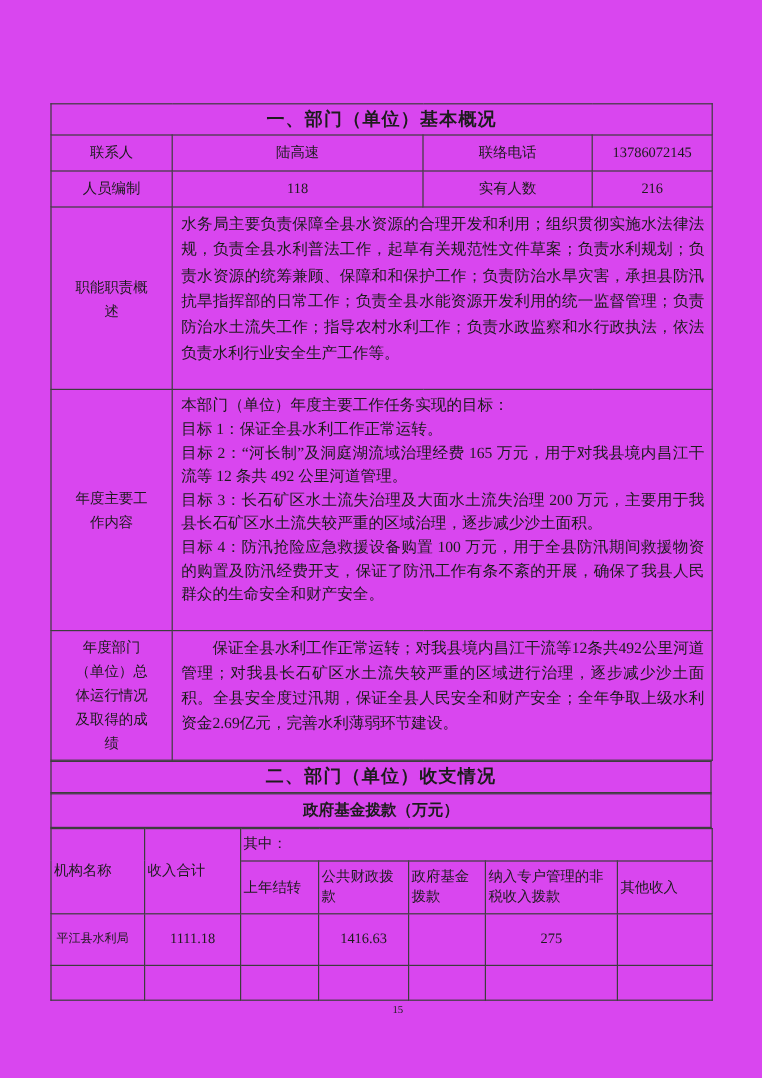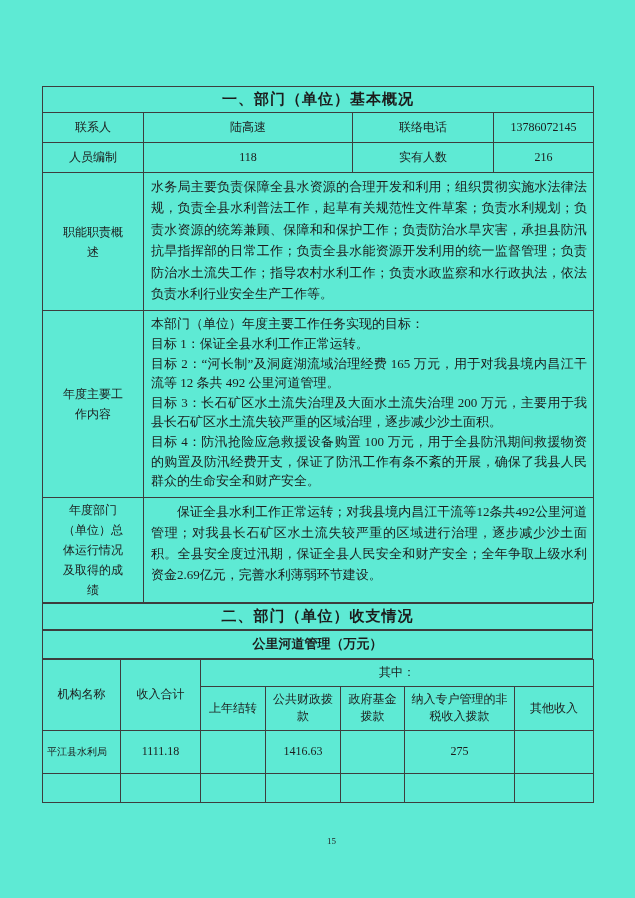--- a/index.html
+++ b/index.html
@@ -1,21 +1,21 @@
 <!DOCTYPE html>
 <html><head>
 <meta charset="utf-8">
 <style>
   * { box-sizing: border-box; }
   html, body { margin: 0; padding: 0; background: #ffffff; }
   .page {
     position: relative;
     width: 635px;
     height: 898px;
-    background: #5eead4;
+    background: #d946ef;
     font-family: "Liberation Serif", "DejaVu Serif", serif;
     color: #1c1c1c;
     overflow: hidden;
   }
   .content {
     position: absolute;
     left: 42px;
     top: 86px;
     width: 551px;
   }
@@ -53,34 +53,34 @@
     font-size: 12px;
     padding: 2px 16px;
     line-height: 20px;
   }
   .longtext {
     font-size: 13px;
     line-height: 21.4px;
     text-align: justify;
     text-justify: inter-character;
     vertical-align: top;
-    padding: 3px 6px 6px 7px;
+    padding: 3px 6px 20px 7px;
     margin-top: 16px;
   }
   .annual div {
     line-height: 19.6px;
     text-align: justify;
     text-justify: inter-character;
   }
   .perf { text-indent: 2em; line-height: 21px; }
   .duties-row td:first-child, .annual-row td:first-child, .perf-row td:first-child { height: auto; }
   .h-duties { height: 131px; }
   .h-annual { height: 179px; }
   .h-perf   { height: 89px; }
-  .income .hdr { font-size: 12px; line-height: 17px; text-align: center; padding: 2px 2px; }
+  .income .hdr { font-size: 12px; line-height: 17px; text-align: left; padding: 2px 2px; }
   .income .among-row td { height: 27px; }
   .income .subhdr-row td { height: 44px; }
   .income .data-row td { height: 43px; font-size: 12px; text-align: center; }
   .income .data-row td.org { text-align: left; padding: 2px 4px; line-height: 18px; font-size: 10px; vertical-align: middle; }
   .income .empty-row td { height: 29px; }
   .page-num {
     position: absolute;
     top: 836px;
     left: 14px;
     width: 100%;
@@ -143,21 +143,21 @@
       <tbody>
           <tr>
         <td class="sec-title">二、部门（单位）收支情况</td>
       </tr>
     </tbody>
       </table>
 
     <table class="t">
       <tbody>
           <tr>
-        <td class="sub-title">公里河道管理（万元）</td>
+        <td class="sub-title">政府基金拨款（万元）</td>
       </tr>
     </tbody>
       </table>
 
     <table class="t income">
       <colgroup>
         <col style="width:78px">
           <col style="width:80px">
           <col style="width:65px">
           <col style="width:75px">

